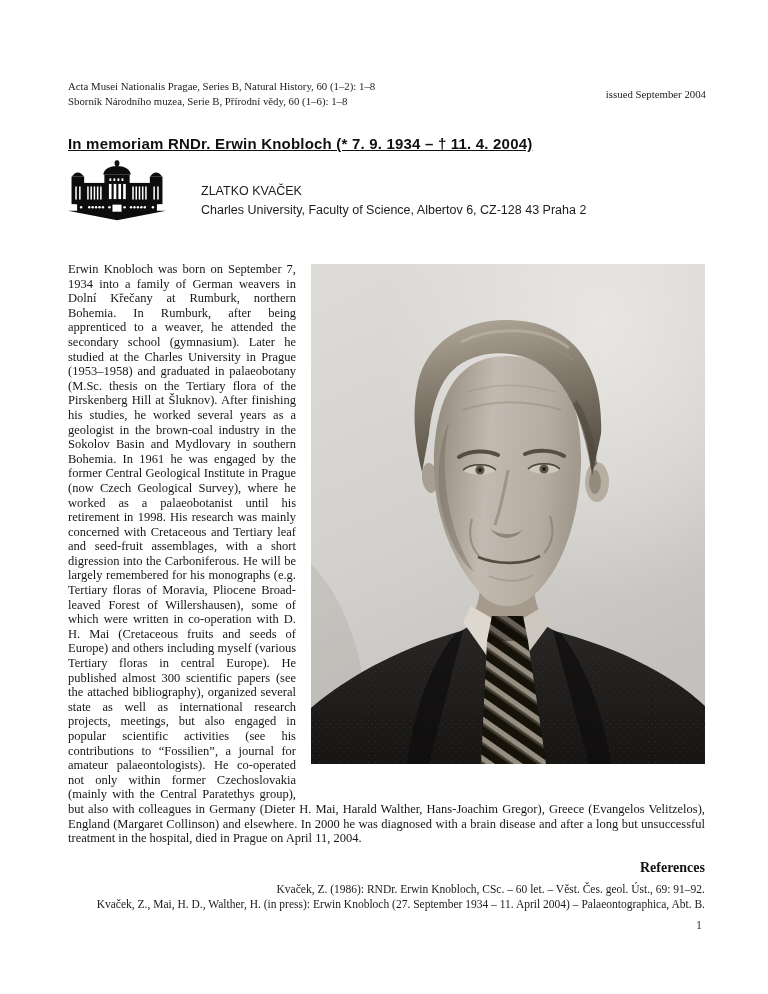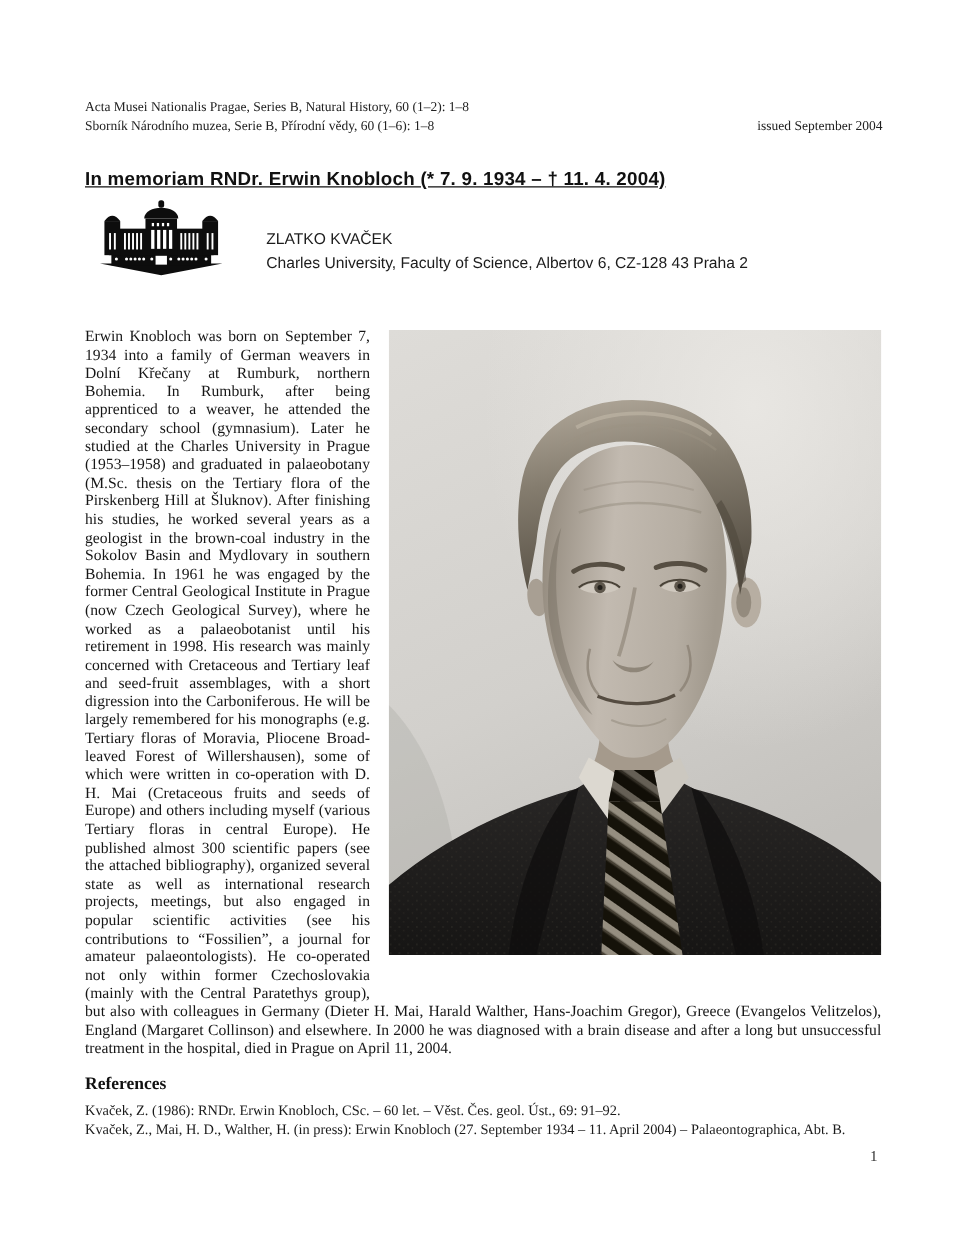--- a/index.html
+++ b/index.html
@@ -4,49 +4,49 @@
 <style>
   html,body{margin:0;padding:0;}
   body{
     width:768px;height:994px;position:relative;
     background:#ffffff;color:#1a1a1a;
     font-family:"Liberation Serif",serif;
     overflow:hidden;
   }
   .journal-header{
     position:absolute;left:68px;right:62px;top:79px;
-    display:flex;justify-content:space-between;align-items:flex-end;
+    display:flex;justify-content:space-between;align-items:center;
     font:10.8px/15px "Liberation Serif",serif;color:#222;
   }
   .article-title{
     position:absolute;left:68px;top:124px;width:637px;
     font:bold 15px/20px "Liberation Sans",sans-serif;color:#111;
     letter-spacing:.2px;
     text-decoration:underline;
   }
   .byline{
-    position:absolute;left:80px;top:160px;
+    position:absolute;left:68px;top:160px;
     display:flex;align-items:flex-end;
   }
   .museum-logo{width:98px;height:62px;display:block;}
   .byline-text{
     margin-left:35px;padding-bottom:2px;
     font:12.5px/19px "Liberation Sans",sans-serif;color:#1c1c1c;
   }
   .article{
     position:absolute;left:68px;top:262px;width:637px;
     font:12.5px/14.6px "Liberation Serif",serif;color:#161616;
   }
   .portrait-photo{
     float:right;width:394px;height:500px;margin:2px 0 26px 15px;display:block;
   }
   .article p.obituary{
     margin:0;text-align:justify;
   }
-  .references{margin-top:13px;}
+  .references{margin-top:13px;text-align:right;}
   .references h2{
     margin:0 0 5px 0;font:bold 14px/18px "Liberation Serif",serif;color:#111;
   }
   .references .ref{
     font:11.5px/15.5px "Liberation Serif",serif;white-space:nowrap;color:#1a1a1a;
   }
   .page-number{
     position:absolute;top:918px;right:66px;
     font:12px "Liberation Serif",serif;color:#333;
   }

